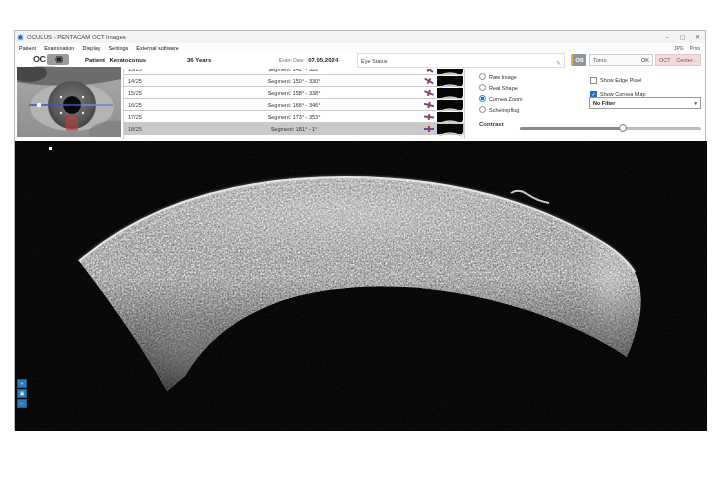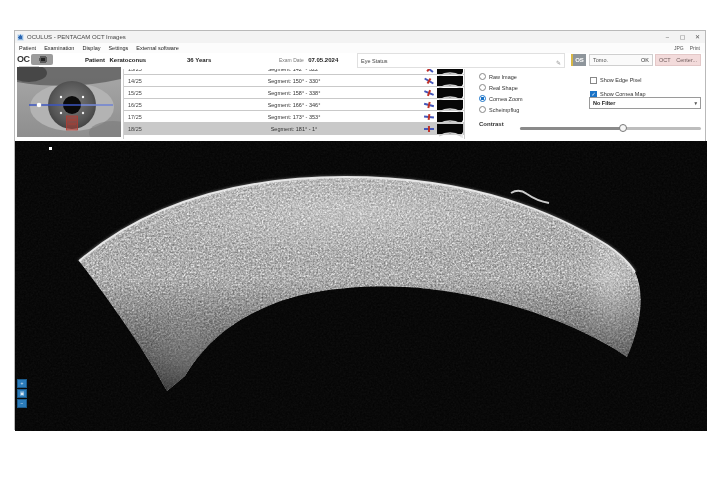--- a/index.html
+++ b/index.html
@@ -14,21 +14,21 @@
             background:radial-gradient(circle at 50% 50%,#2d66b0 0 2px,#8fb7e0 2px 3px,#d8e4f0 3px);}
   .win-controls{margin-left:auto;display:flex;align-items:center;height:100%;}
   .win-btn{width:15px;text-align:center;font-size:6px;color:#555;line-height:12px;}
   
   .menubar{position:absolute;left:0;top:12px;width:100%;height:10px;background:#fcfcfc;
            border-bottom:1px solid #e4e4e4;display:flex;align-items:center;font-size:5.5px;color:#222;}
   .menu-item{padding:0 4px;}
   .menu-right{margin-left:auto;display:flex;gap:6px;padding-right:5px;font-size:5px;color:#555;}
   
   .header{position:absolute;left:0;top:22px;width:100%;height:16px;background:#fff;}
-  .logo{position:absolute;left:2px;top:1px;display:flex;align-items:flex-start;}
+  .logo{position:absolute;left:18px;top:1px;display:flex;align-items:flex-start;}
   .logo-oc{font-size:9px;font-weight:bold;color:#333;letter-spacing:-.5px;}
   .logo-eye{width:22px;height:11px;margin-left:1px;border-radius:2px;
             background:radial-gradient(circle at 55% 50%,#222 0 2px,#5a5a5a 2px 4px,#9b9b9b 4px);}
   .logo-sub{position:absolute;left:2px;top:12px;width:20px;height:2px;background:#c9c9c9;}
   .fgroup{position:absolute;top:0;line-height:7px;white-space:nowrap;}
   .f-label{font-size:5px;color:#777;}
   .f-value{font-size:5.5px;color:#222;font-weight:bold;}
   .f-big{font-size:6px;color:#222;font-weight:bold;}
   .info-box{position:absolute;left:342px;top:0;width:208px;height:15px;border:1px solid #e0e0e0;
             box-sizing:border-box;padding:1px 3px;line-height:6.5px;}

